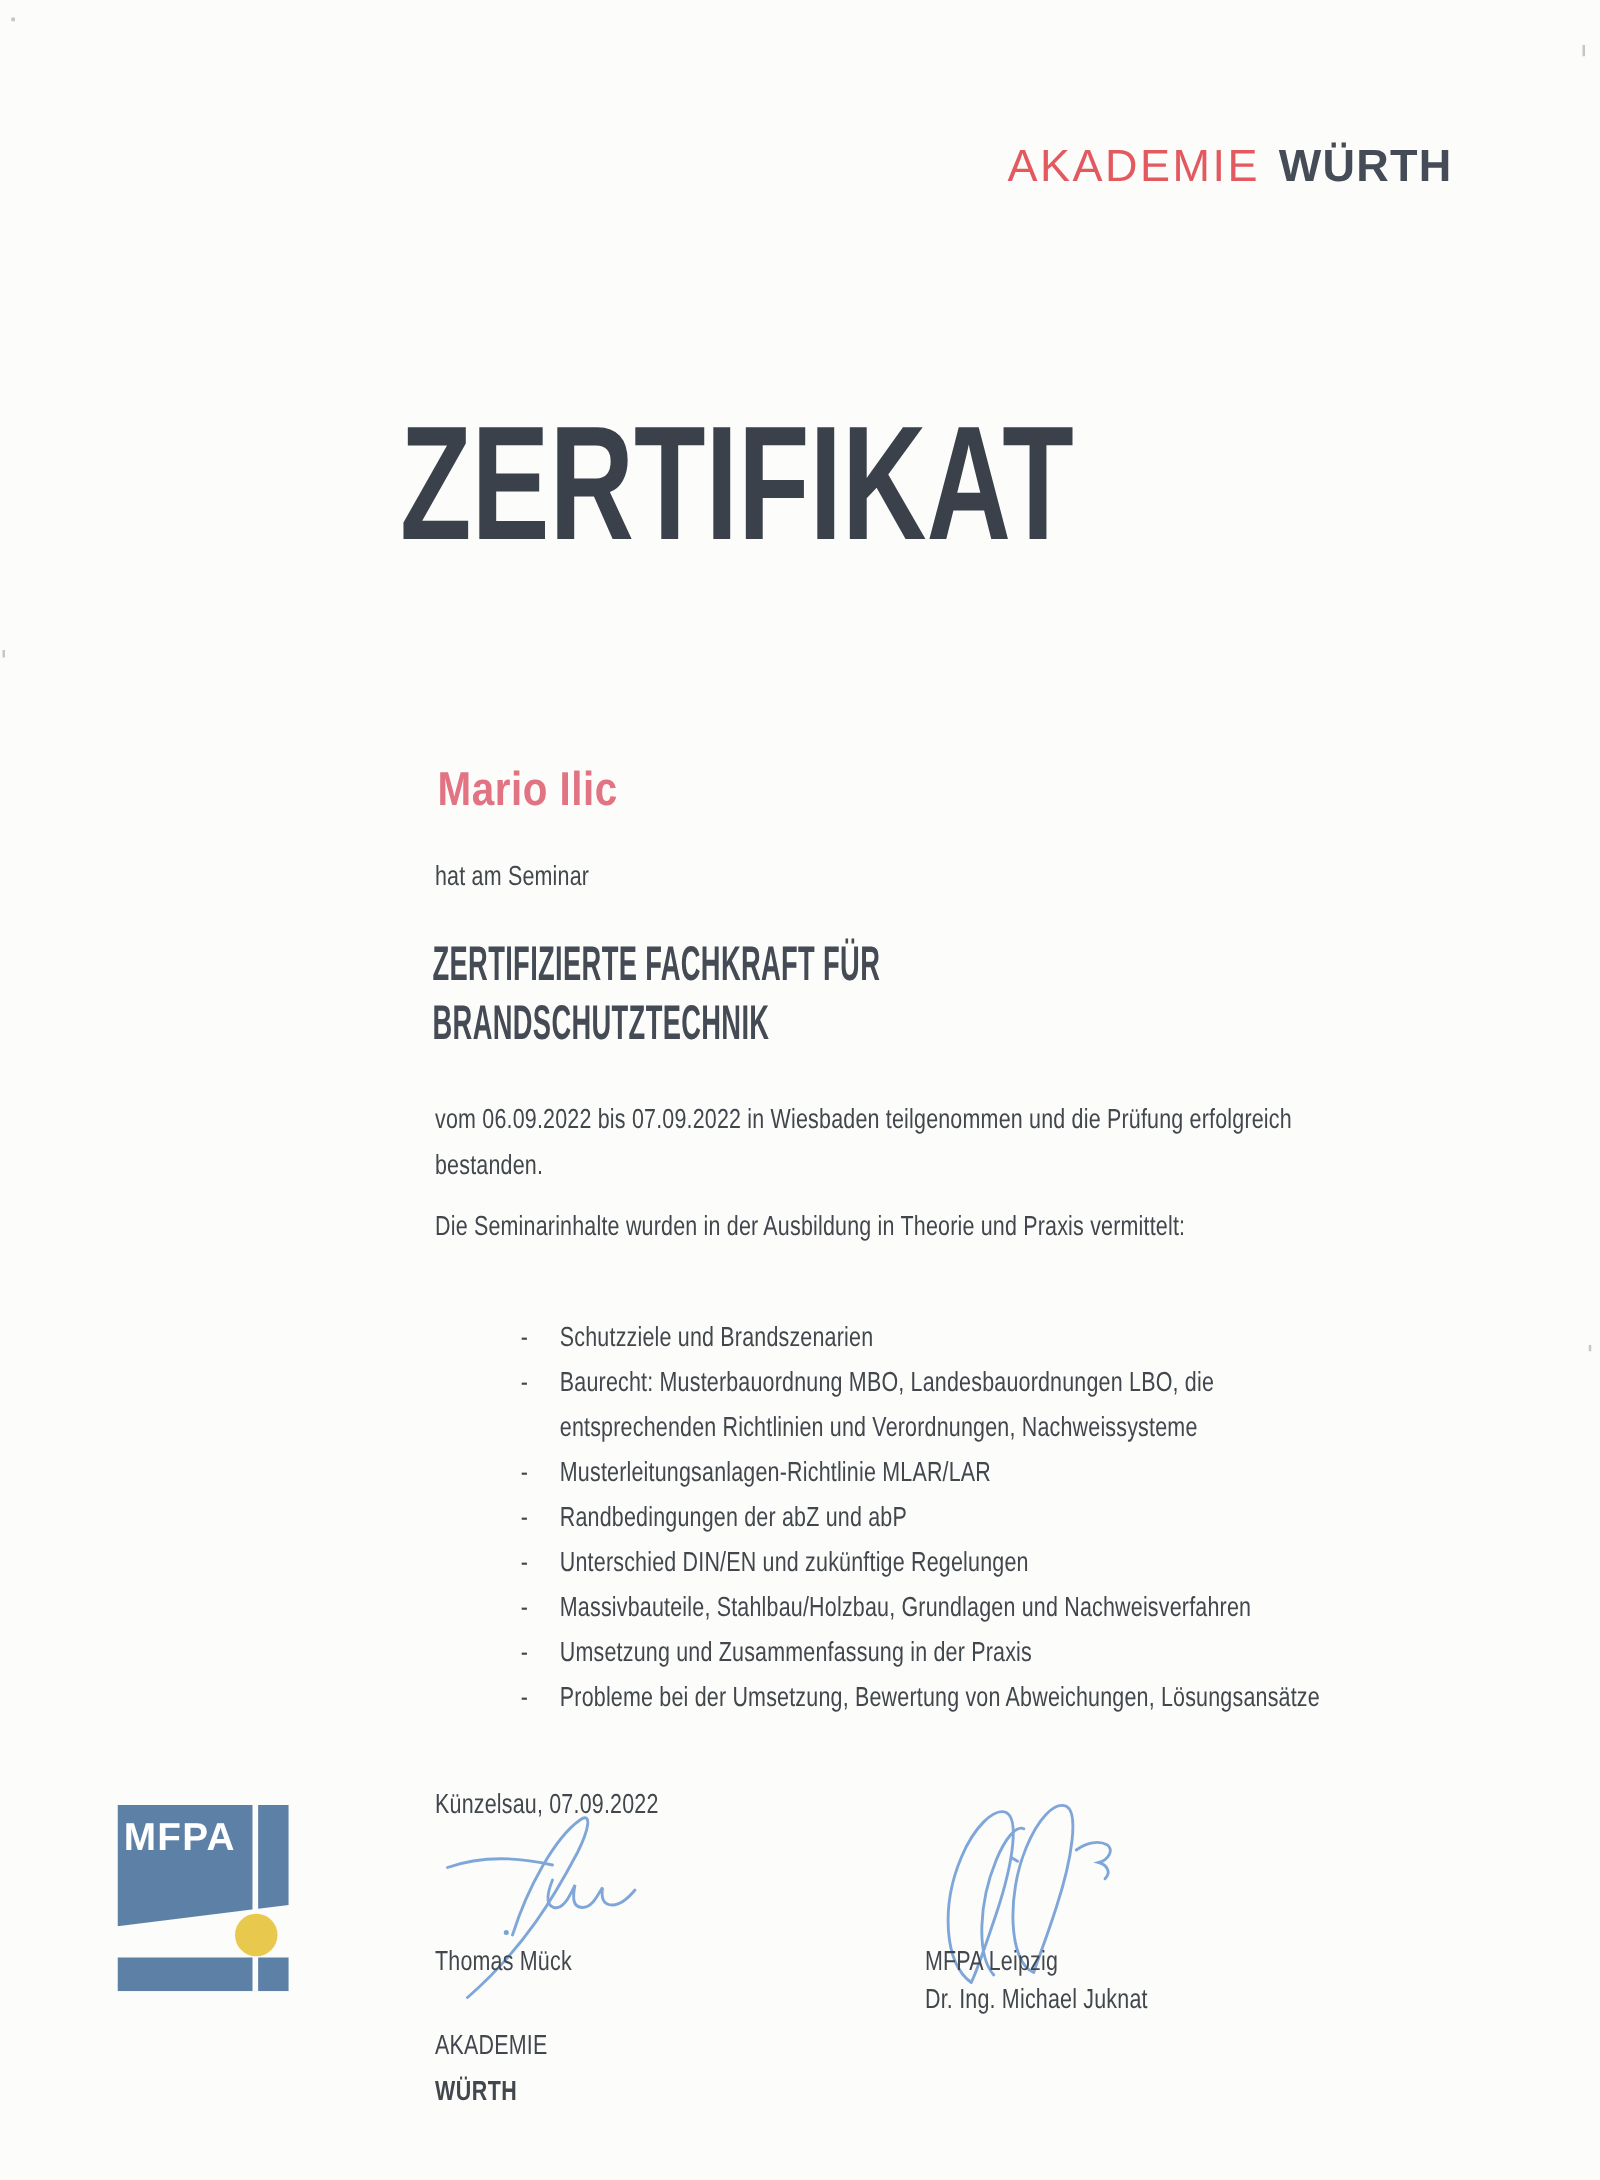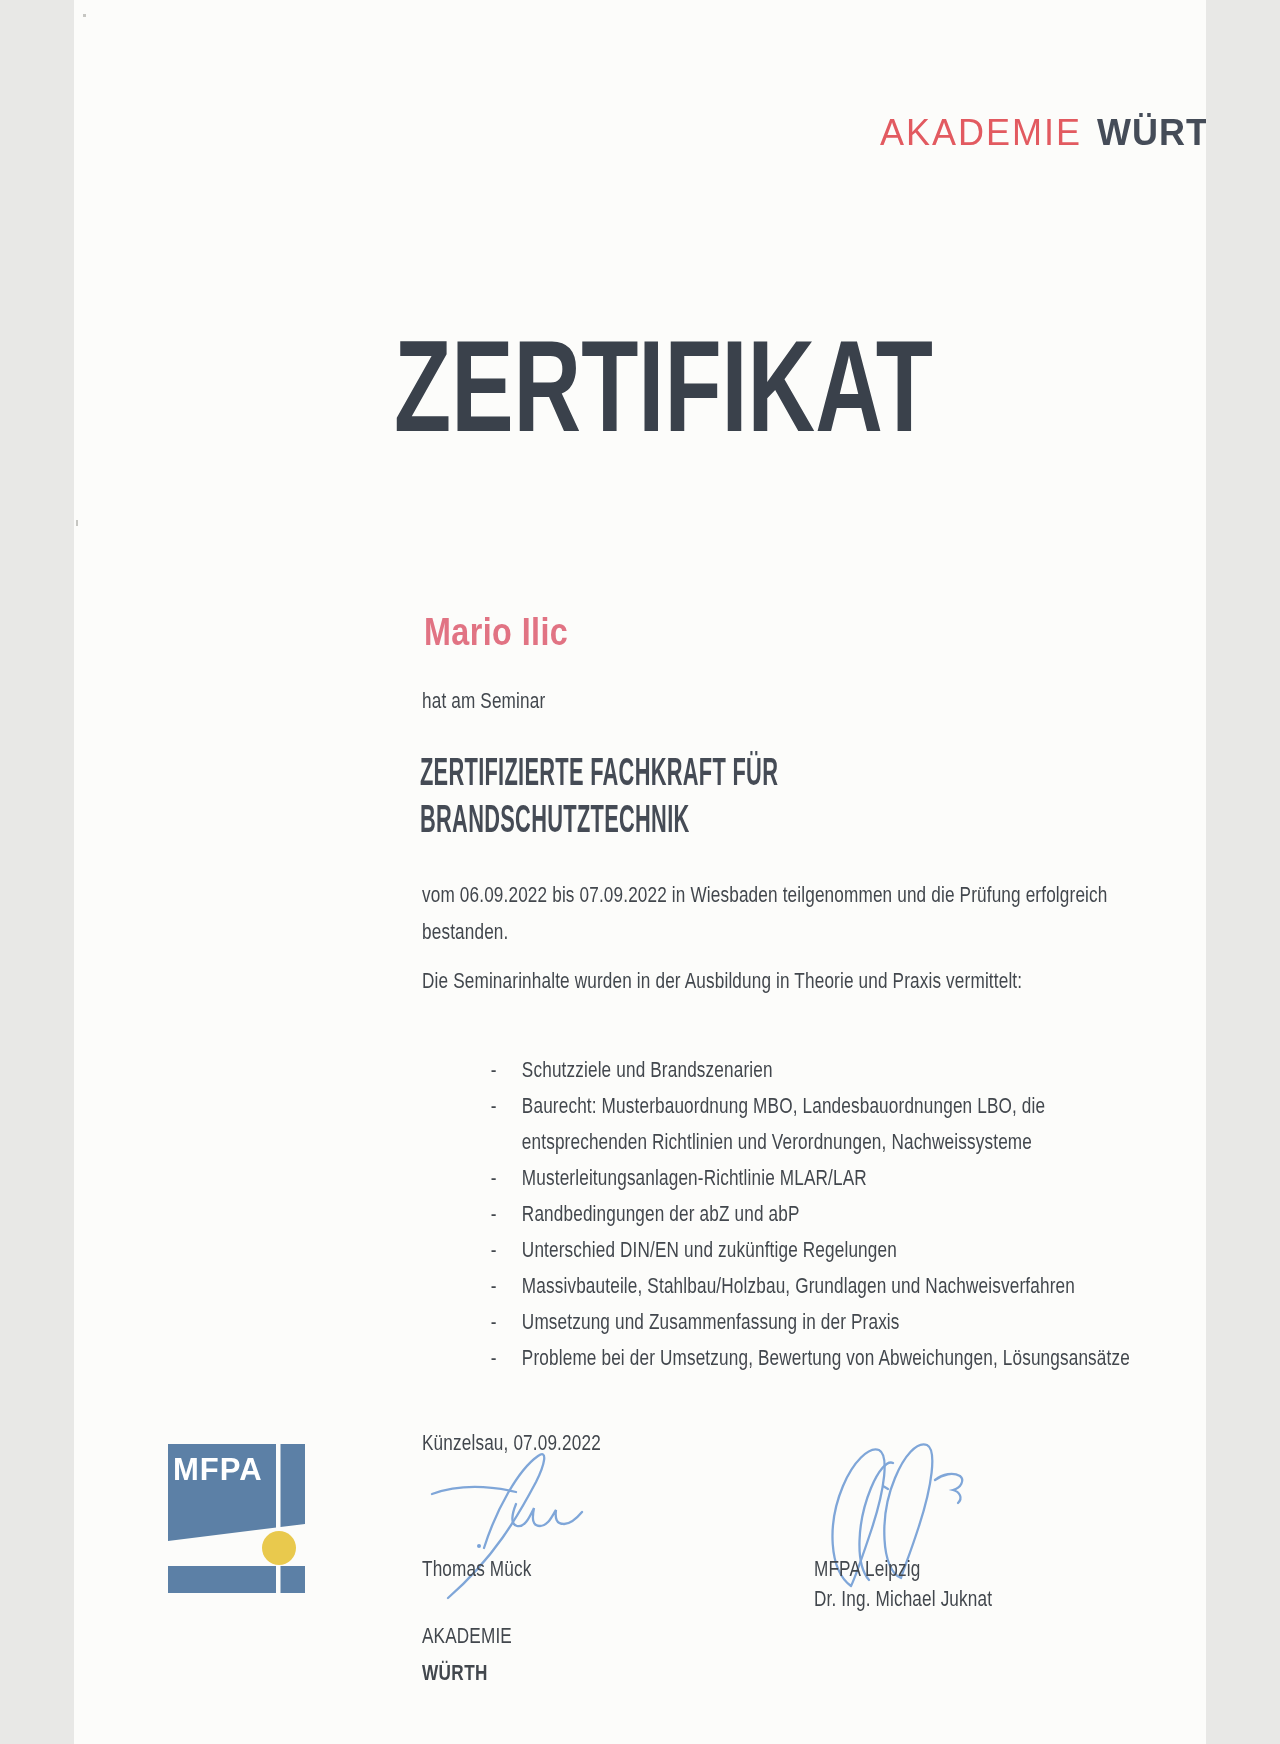--- a/index.html
+++ b/index.html
@@ -1,18 +1,18 @@
 <!DOCTYPE html>
 <html><head>
 <meta charset="utf-8">
 <style>
   html,body{margin:0;padding:0;}
   body{background:#e8e8e6;font-family:"Liberation Sans",sans-serif;}
   .page{
-    position:relative;width:1132px;height:1744px;margin:0 auto;
+    position:relative;width:1280px;height:1744px;margin:0 auto;
     background:#fcfcfa;overflow:hidden;
   }
   .abs{position:absolute;}
   
   .brand{position:absolute;left:806px;top:112px;display:flex;align-items:baseline;}
   .brand-akademie{font-size:36px;letter-spacing:2px;color:#e25a60;font-weight:400;}
   .brand-wuerth{font-size:36px;letter-spacing:1px;color:#454c58;font-weight:800;margin-left:15px;}
   
   .headline{
     position:absolute;left:320px;top:321px;font-size:130px;line-height:130px;

